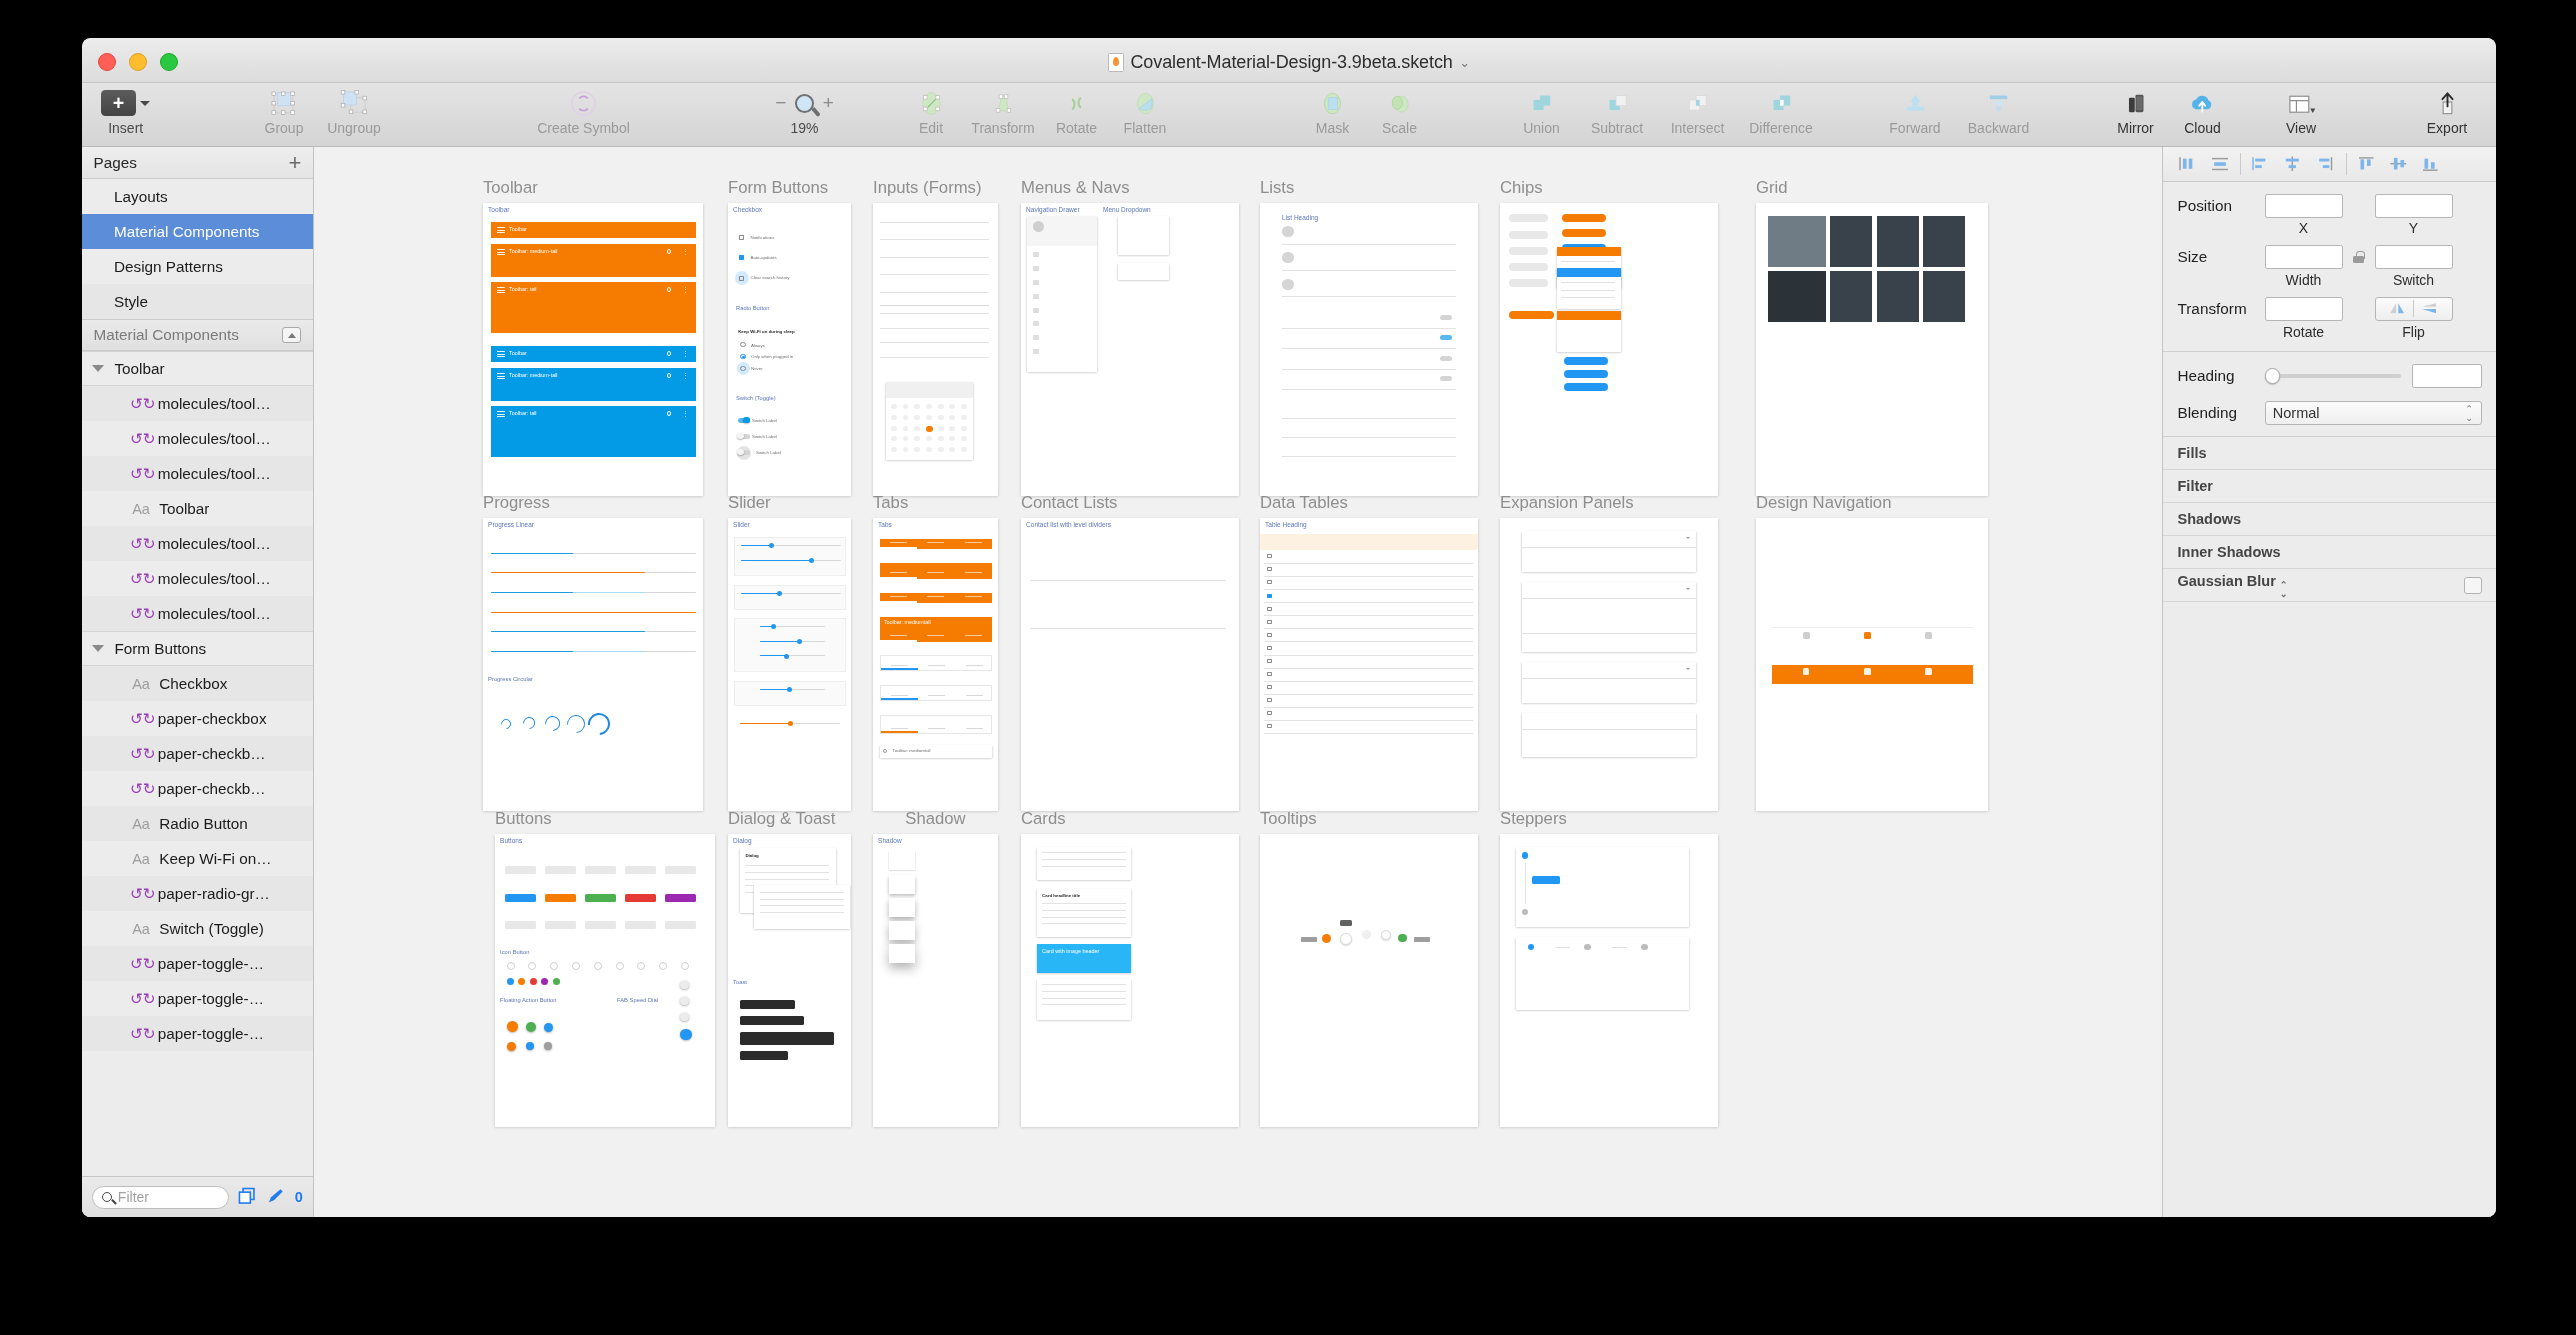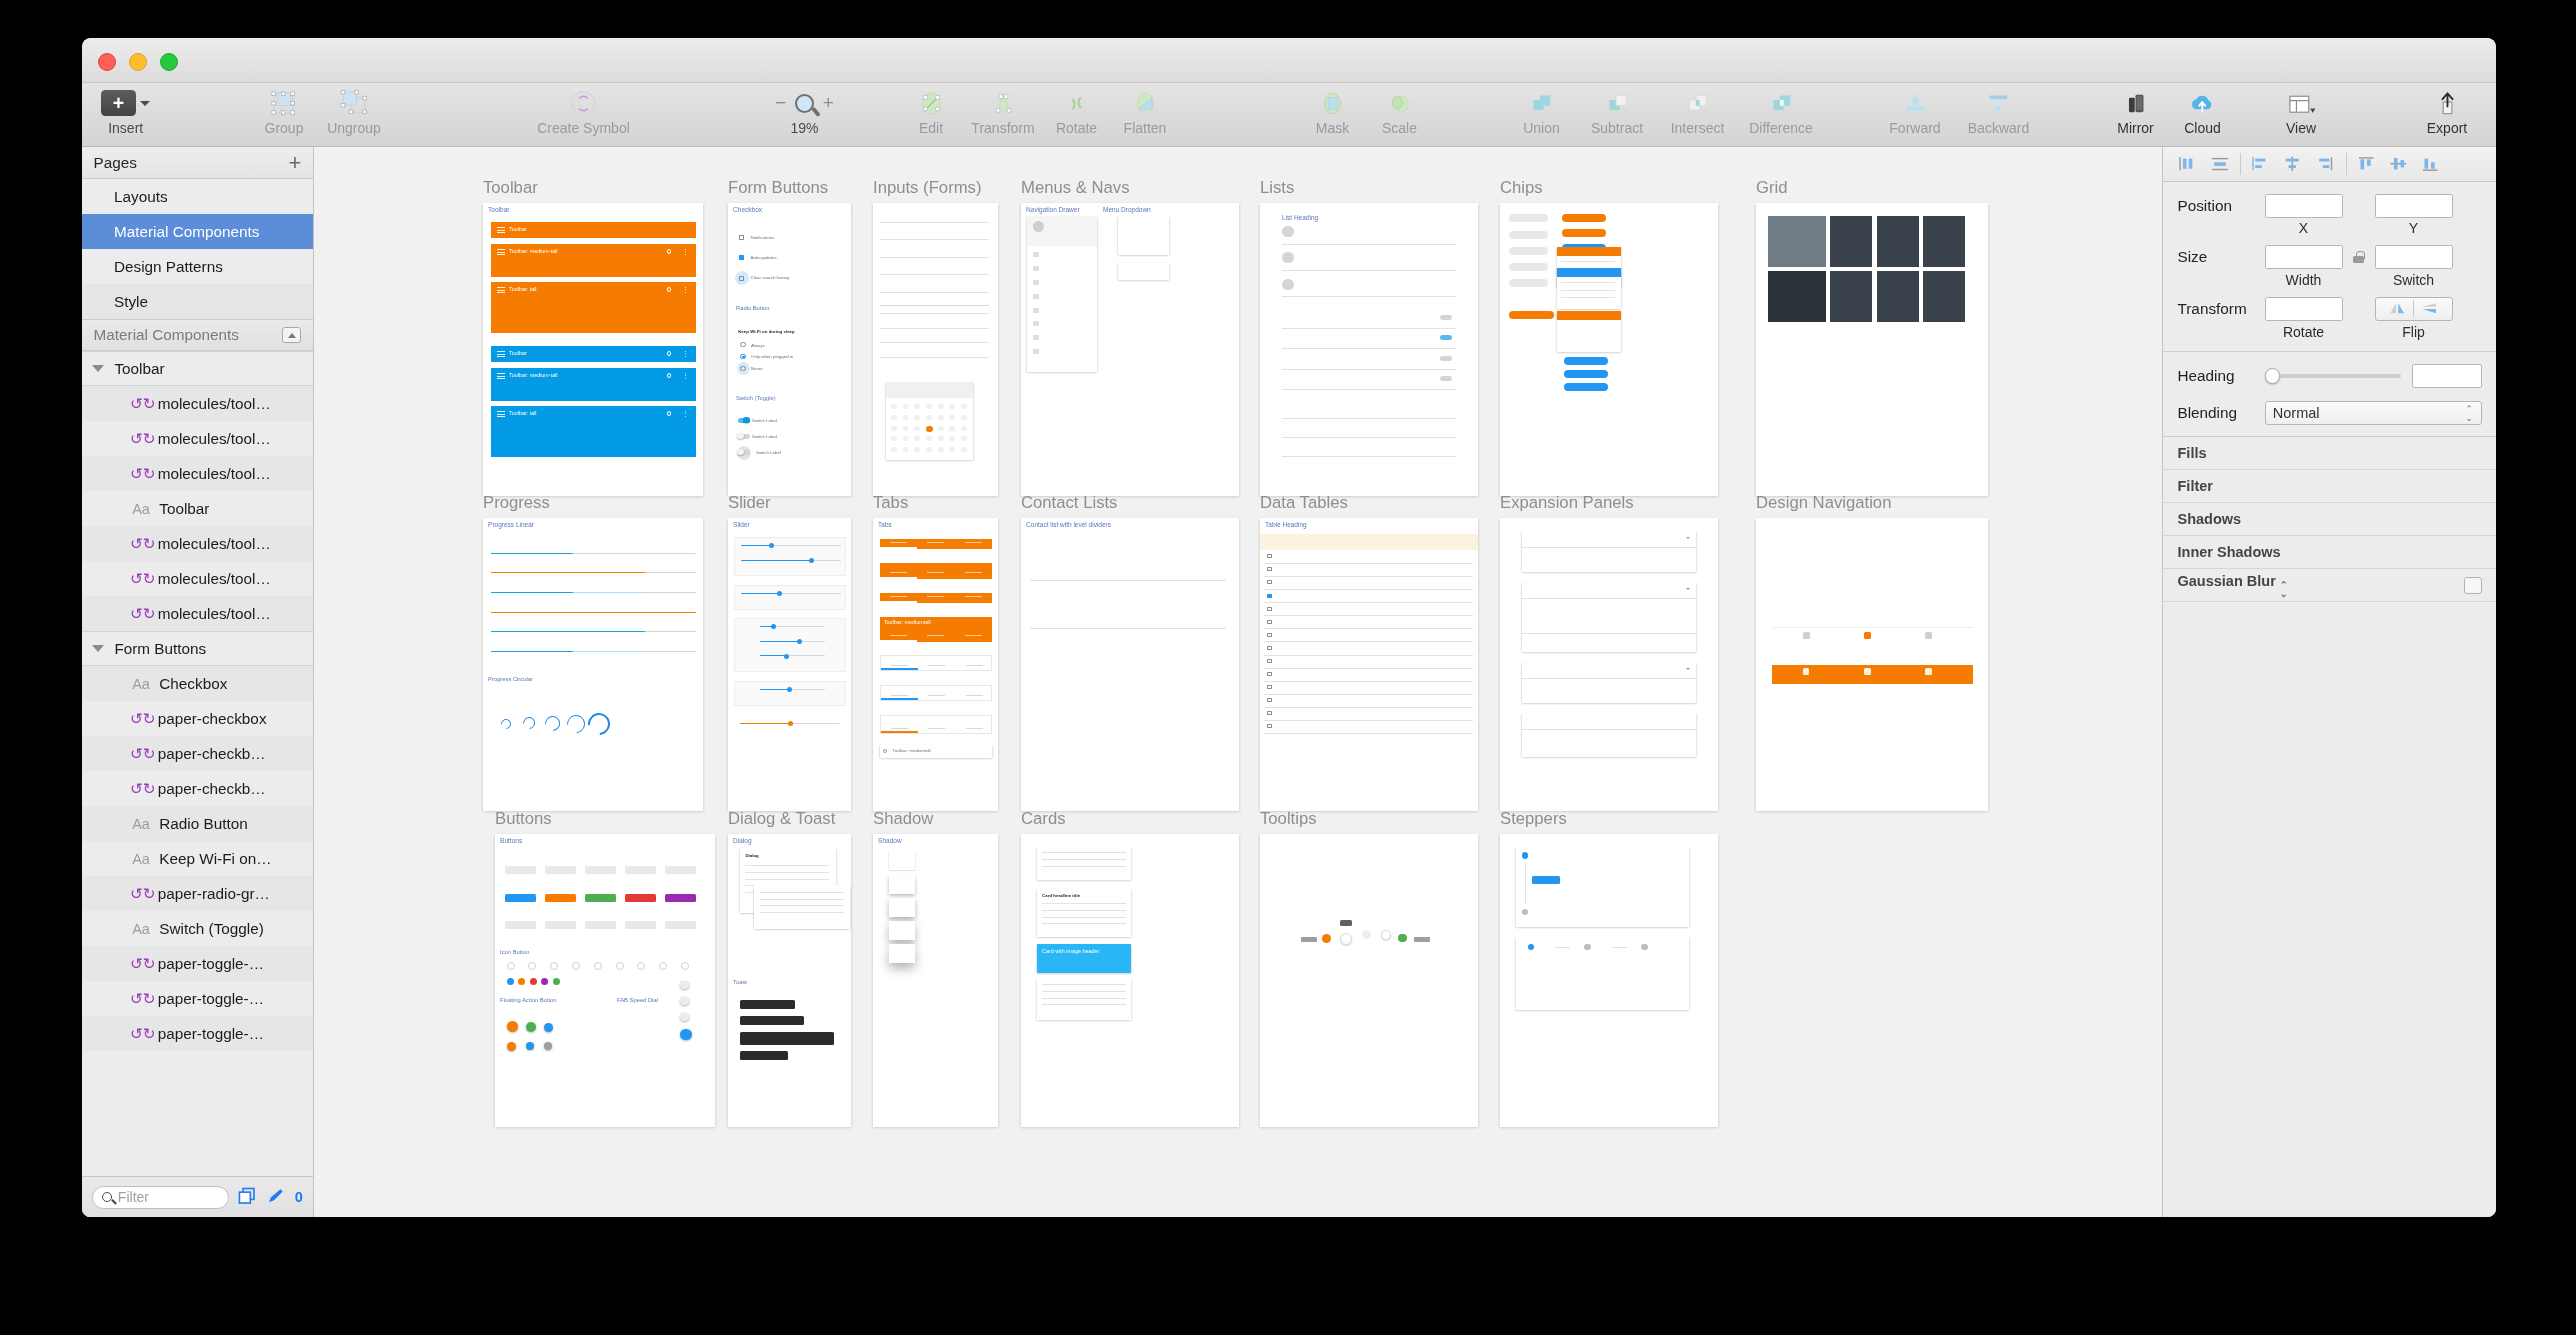--- a/index.html
+++ b/index.html
@@ -175,20 +175,23 @@
 </head>
 <body>
 
 <div id="window">
 
   <div class="titlebar">
     <div class="traffic">
       <div class="tl r"></div>
       <div class="tl y"></div>
       <div class="tl g"></div>
+    </div>
+    <div class="doctitle">
+      <span class="docicon"></span><span>Covalent-Material-Design-3.9beta.sketch</span><span class="chev">⌄</span>
     </div>
   </div>
 
   <div class="toolbar">
 
     <div class="tgroup" style="left:8.7px;">
       <div class="titem">
         <div class="ic">
           <div class="insertbtn">+</div>
             <div class="caretdn"></div>
@@ -1315,21 +1318,21 @@
                 <div class="bar" style="left:11.6px;top:198px;width:94px;height:13px;background:#2b2b2b;border-radius:1.5px;">
                   <div class="tbtxt" style="left:3.6px;top:2.2px;font-size:3.6px;"></div>
                 </div>
                 <div class="bar" style="left:11.6px;top:217px;width:48px;height:9.4px;background:#2b2b2b;border-radius:1.5px;">
                   <div class="tbtxt" style="left:3.6px;top:2.2px;font-size:3.6px;"></div>
                 </div>
               </div>
           </div>
         </div>
 
-        <div class="col" style="left:390px;top:631px;">
+        <div class="col" style="left:390px;top:631px;text-align:center;">
           <div class="ab-label">Shadow</div>
           <div class="artboard" style="width:125px;height:293px;">
             <div class="ab-title">Shadow</div>
             <div id="shadowab">
                 <div style="position:absolute;left:16px;top:17.4px;width:26px;height:19px;background:#fff;box-shadow:0 0.7px 1.5px rgba(0,0,0,.3);"></div>
                 <div class="tiny" style="left:57px;top:23px;"></div>
                 <div style="position:absolute;left:16px;top:41px;width:26px;height:19px;background:#fff;box-shadow:0 1.9px 3.6px rgba(0,0,0,.3);"></div>
                 <div class="tiny" style="left:57px;top:46px;"></div>
                 <div style="position:absolute;left:16px;top:64px;width:26px;height:19px;background:#fff;box-shadow:0 3.1px 5.8px rgba(0,0,0,.3);"></div>
                 <div class="tiny" style="left:57px;top:70px;"></div>

